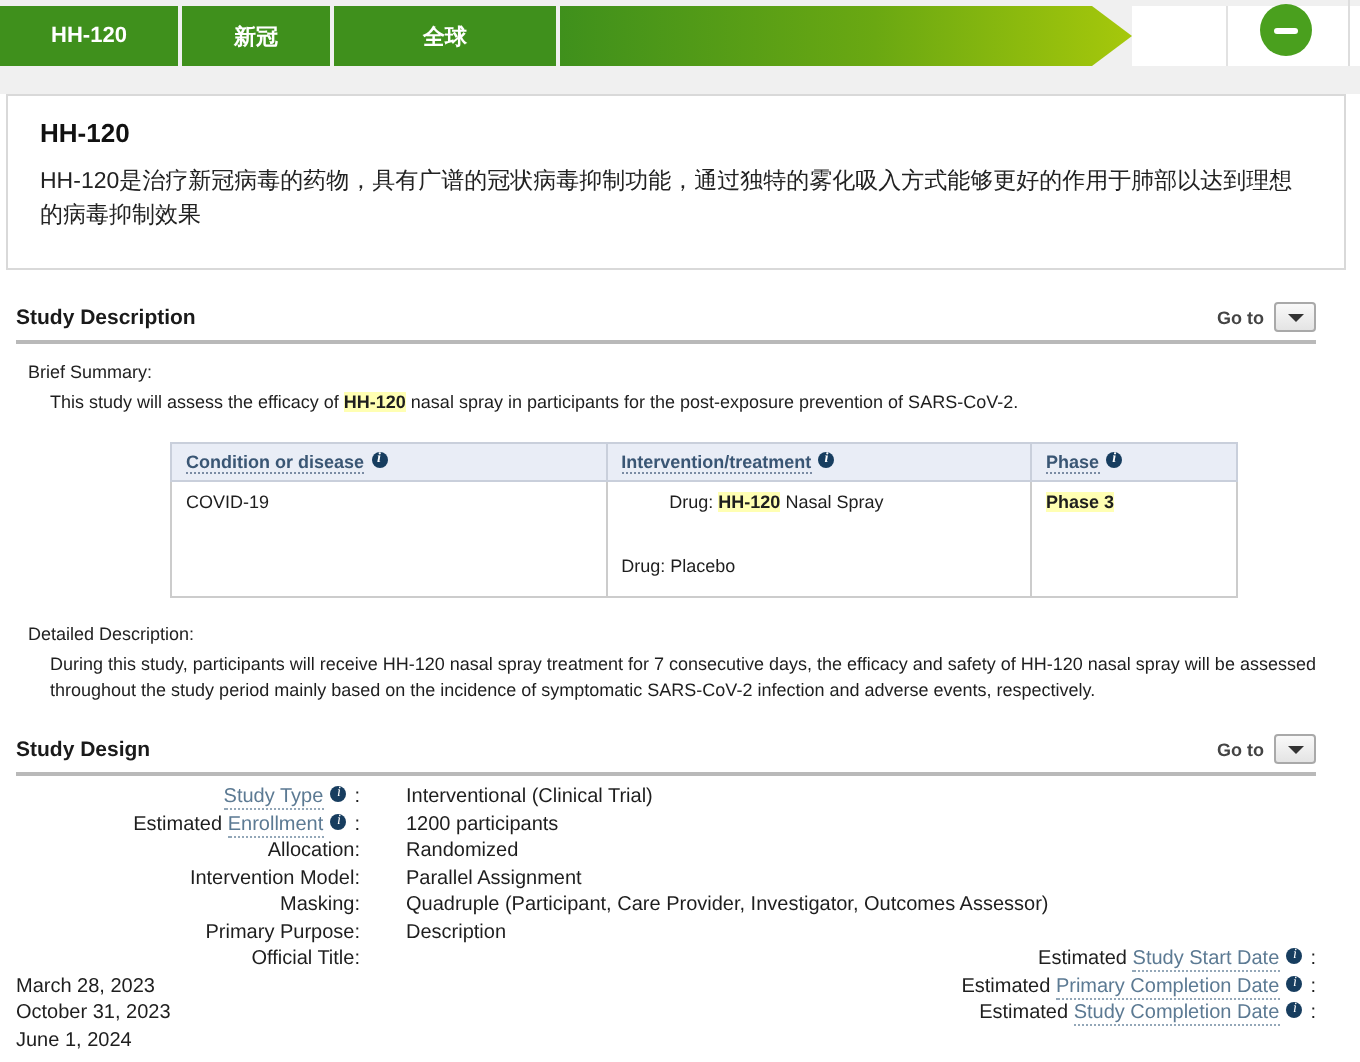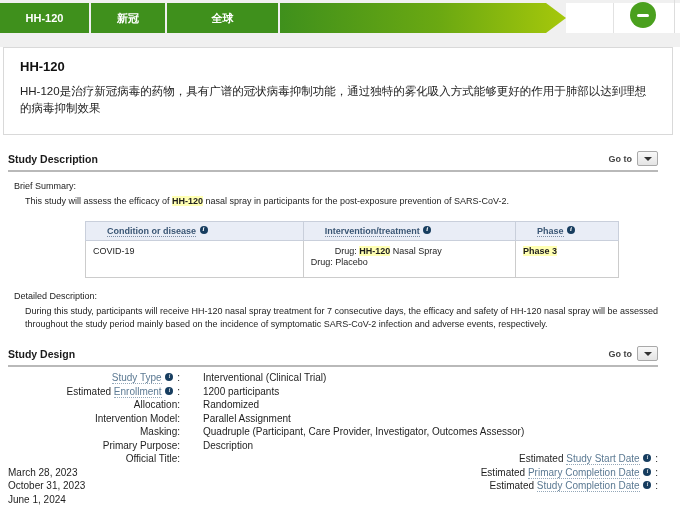--- a/index.html
+++ b/index.html
@@ -42,25 +42,25 @@
 
   .subsection { margin:9px 0 0 6px; font-size:9px; }
   .sub-label { color:#222; }
   .sub-text { margin:4px 0 0 11px; line-height:13px; max-width:640px; }
 
   .hl { background:#ffffb3; }
   .b { font-weight:bold; }
 
   table.cond { border-collapse:collapse; margin:13px 0 2px 77px; width:534px; font-size:9px; }
   table.cond th { background:#e9edf6; color:#3a5674; font-weight:bold; text-align:left;
-    padding:4px 21px; border:1px solid #c9cfdb; }
+    padding:4px 7px; border:1px solid #c9cfdb; }
   table.cond th .term { border-bottom:1px dotted #7a8ba3; cursor:help; }
   table.cond td { border:1px solid #ccc; padding:5px 7px 10px; vertical-align:top; background:#fff; }
   .col1 { width:205px; } .col2 { width:200px; } .col3 { width:97px; }
-  .drug-line { margin-bottom:1px;padding-left:24px; }
+  .drug-line { margin-bottom:22px;padding-left:24px; }
   .phase-cell { font-weight:bold; }
 
   .detailed { margin-top:13px; }
 
   .design-section { margin-top:15px; }
   .kv { display:grid; grid-template-columns:172px auto; column-gap:23px;
     font-size:10px; line-height:13.5px; margin-top:4px; }
   .k { text-align:right; white-space:nowrap; color:#1e1e1e; }
   .lnk { color:#5c7a93; border-bottom:1px dotted #93a7b8; cursor:pointer; }
   .v { color:#1e1e1e; max-width:468px; }

